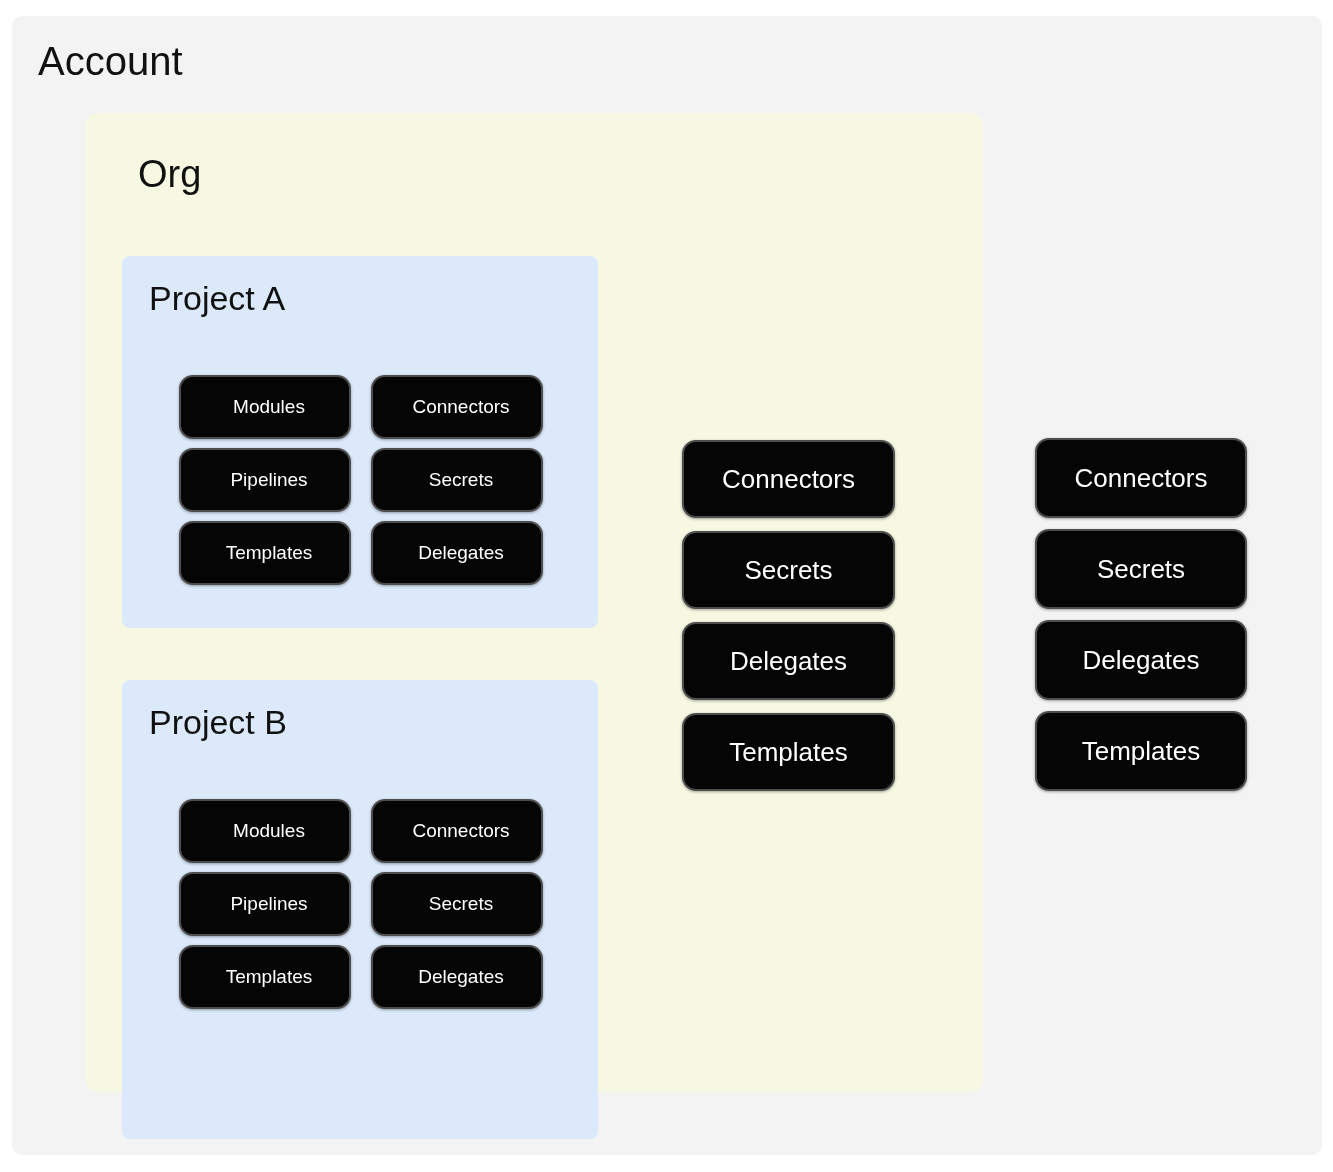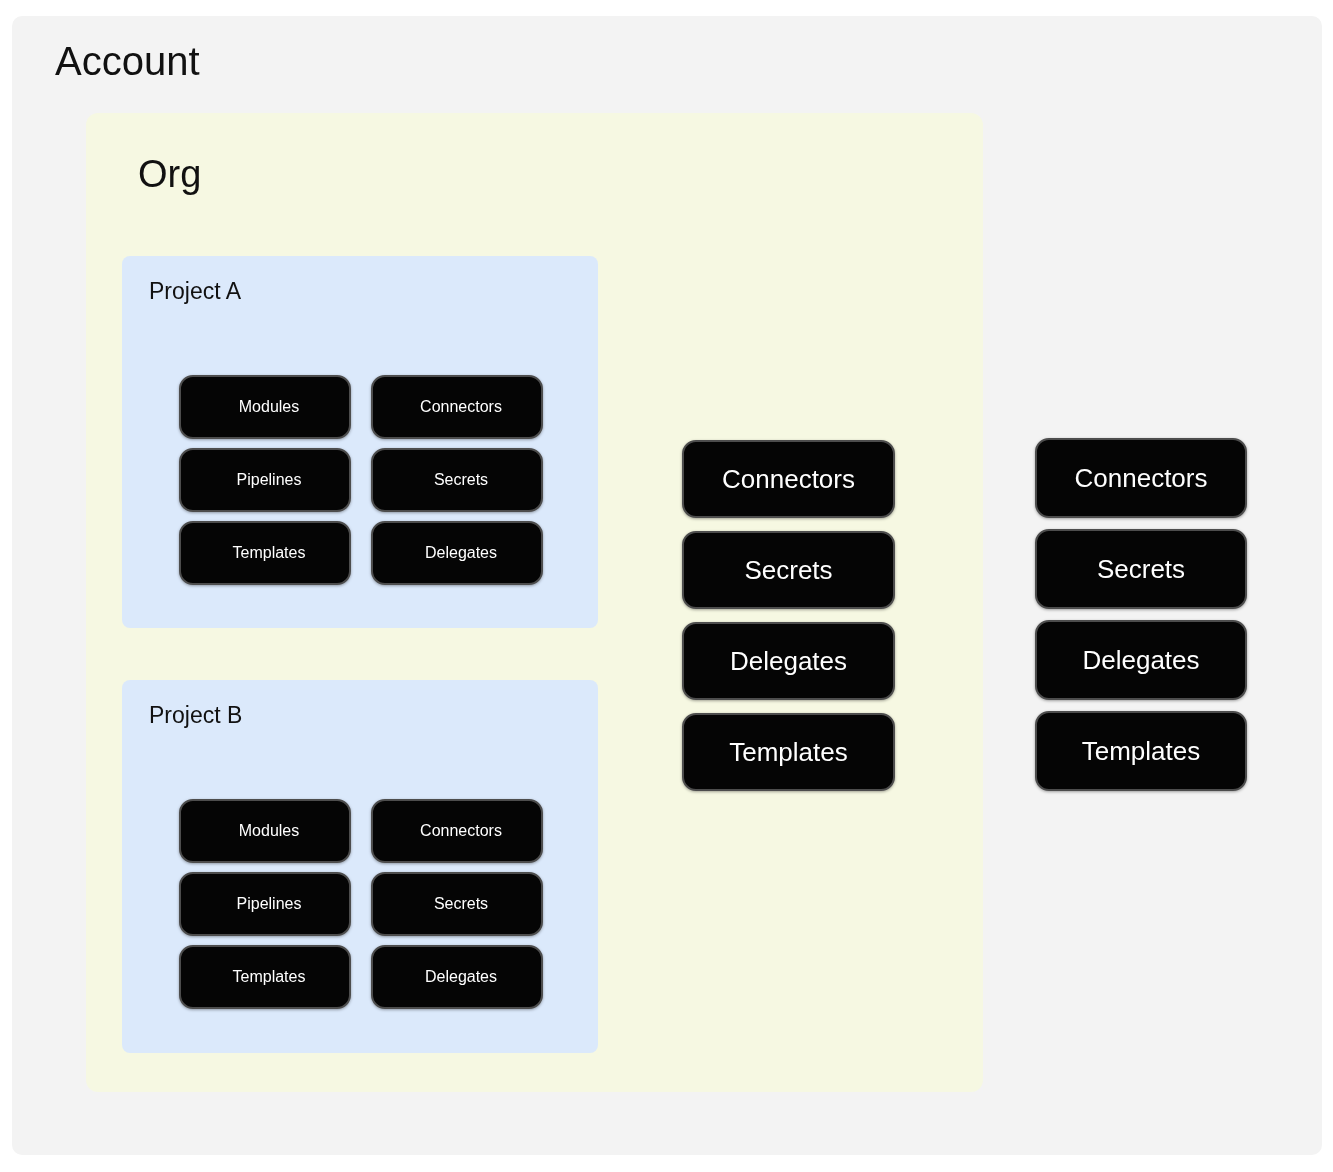--- a/index.html
+++ b/index.html
@@ -16,58 +16,58 @@
     line-height: 1.2;
     white-space: nowrap;
   }
   .account {
     position: absolute;
     left: 12px; top: 16px;
     width: 1310px; height: 1139px;
     background: var(--account-bg, #f3f3f3);
     border-radius: 10px;
   }
-  .account > .scope-title { left: 43px; top: 21px; font-size: 40px; }
+  .account > .scope-title { left: 26px; top: 21px; font-size: 40px; }
   .org {
     position: absolute;
     left: 74px; top: 97px;
     width: 897px; height: 979px;
     background: var(--org-bg, #f6f8e2);
     border-radius: 12px;
   }
   .org > .scope-title { left: 52px; top: 39px; font-size: 38px; }
   .project {
     position: absolute;
     left: 36px;
     width: 476px;
     background: var(--project-bg, #dbe9fb);
     border-radius: 8px;
   }
   .project.a { top: 143px; height: 372px; }
-  .project.b { top: 567px; height: 373px; }
-  .project > .scope-title { left: 27px; top: 22px; font-size: 23px; }
+  .project.b { top: 567px; height: 459px; }
+  .project > .scope-title { left: 27px; top: 22px; font-size: 34px; }
   .pill {
     background: var(--pill-bg, #050505);
     color: var(--pill-text, #ffffff);
     border: 2px solid var(--pill-border, #4d4d4d);
     border-radius: 14px;
     display: flex;
     align-items: center;
     justify-content: center;
     box-shadow: 0 1px 3px rgba(0,0,0,0.35);
     white-space: nowrap;
   }
   .project-grid {
     position: absolute;
     left: 57px; top: 119px;
     display: grid;
     grid-template-columns: 172px 172px;
     gap: 9px 20px;
   }
-  .project-grid .pill { width: 172px; height: 64px; font-size: 16px; padding-left: 8px; }
+  .project-grid .pill { width: 172px; height: 64px; font-size: 19px; padding-left: 8px; }
   .org-pills {
     position: absolute;
     left: 596px; top: 327px;
     display: flex;
     flex-direction: column;
     gap: 13px;
   }
   .org-pills .pill { width: 213px; height: 78px; font-size: 26px; }
   .account-pills {
     position: absolute;

